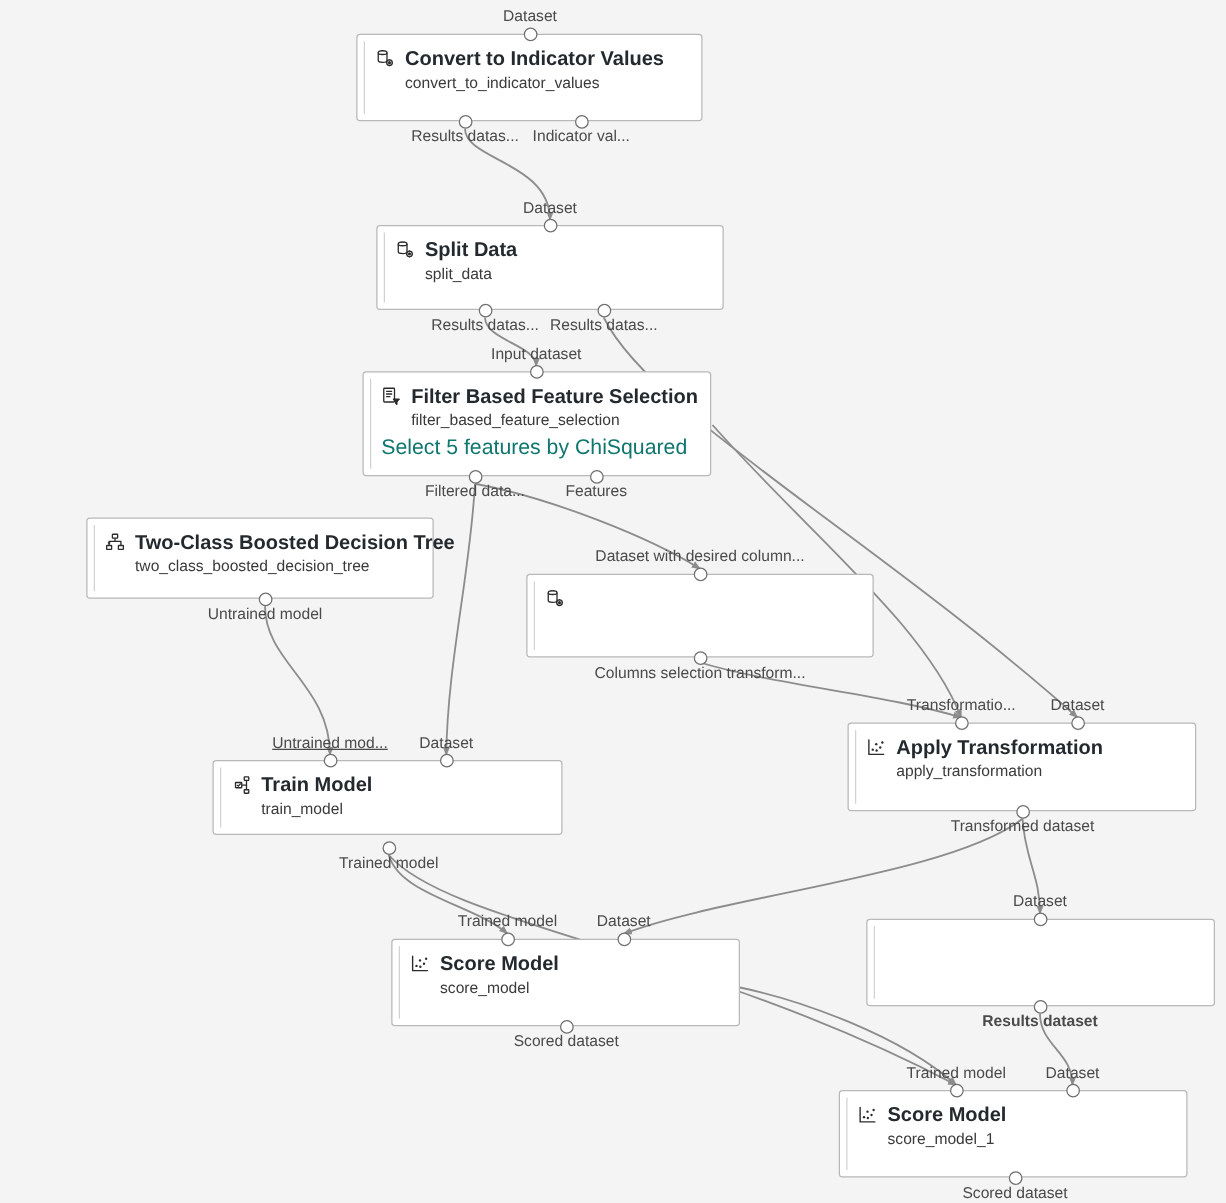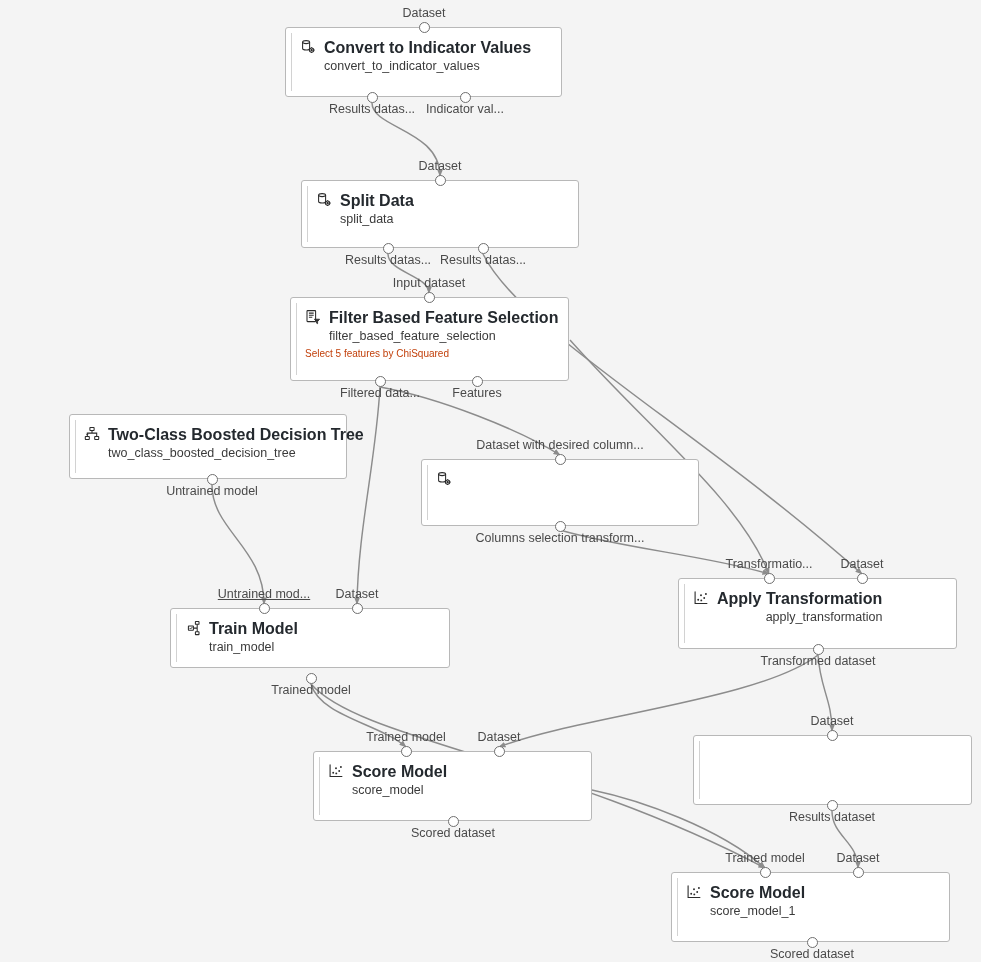--- a/index.html
+++ b/index.html
@@ -67,22 +67,22 @@
   }
   .node-sub {
     font-size: 12.5px;
     font-weight: normal;
     color: #3a3a3a;
     white-space: nowrap;
   }
   .node-desc {
     position: absolute;
     left: 14px;
-    font-size: 10px;
-    color: #c2410c;
+    font-size: 17px;
+    color: #0f766e;
     white-space: nowrap;
   }
   .port {
     position: absolute;
     width: 11px;
     height: 11px;
     margin-left: -5.5px;
     margin-top: -5.5px;
     border-radius: 50%;
     background: #ffffff;
@@ -239,21 +239,21 @@
                 <path d="M11.6 8.3 v0.8 M11.6 13.1 v0.8 M8.8 11.1 h0.9 M13.5 11.1 h0.9"></path>
               </svg>
             </span>
           </div>
         </div>
       </div>
       <div class="port" style="left: 560px; top: 459px;"></div>
       <div class="port-label" style="left: 560px; top: 438px;">Dataset with desired column...</div>
       <div class="port" style="left: 560px; top: 526px;"></div>
       <div class="port-label" style="left: 560px; top: 531px;">Columns selection transform...</div>
-      <div class="node" style="left: 678px; top: 578px; width: 279px; height: 71px; text-align: right;">
+      <div class="node" style="left: 678px; top: 578px; width: 279px; height: 71px;">
         <div class="node-accent"></div>
         <div class="node-body">
           <div class="node-head">
             <span class="node-icon">
               <svg viewBox="0 0 16 16" width="16" height="16" fill="none" stroke="#2b2b2b" stroke-width="1.1">
                 <path d="M2.1 1.9 v11.6 h11.8" stroke-linecap="round"></path>
                 <g fill="#2b2b2b" stroke="none">
                   <circle cx="5.2" cy="9.7" r="0.95"></circle>
                   <circle cx="8.0" cy="5.3" r="0.95"></circle>
                   <circle cx="11.2" cy="8.0" r="0.95"></circle>
@@ -329,21 +329,21 @@
       <div class="port" style="left: 499px; top: 751px;"></div>
       <div class="port-label" style="left: 499px; top: 730px;">Dataset</div>
       <div class="port" style="left: 453px; top: 821px;"></div>
       <div class="port-label" style="left: 453px; top: 826px;">Scored dataset</div>
       <div class="node" style="left: 693px; top: 735px; width: 279px; height: 70px;">
         <div class="node-accent"></div>
       </div>
       <div class="port" style="left: 832px; top: 735px;"></div>
       <div class="port-label" style="left: 832px; top: 714px;">Dataset</div>
       <div class="port" style="left: 832px; top: 805px;"></div>
-      <div class="port-label" style="left: 832px; top: 810px;">Results dataset</div>
+      <div class="port-label" style="left: 832px; top: 810px; font-weight: bold;">Results dataset</div>
       <div class="node" style="left: 671px; top: 872px; width: 279px; height: 70px;">
         <div class="node-accent"></div>
         <div class="node-body">
           <div class="node-head">
             <span class="node-icon">
               <svg viewBox="0 0 16 16" width="16" height="16" fill="none" stroke="#2b2b2b" stroke-width="1.1">
                 <path d="M2.1 1.9 v11.6 h11.8" stroke-linecap="round"></path>
                 <g fill="#2b2b2b" stroke="none">
                   <circle cx="5.2" cy="9.7" r="0.95"></circle>
                   <circle cx="8.0" cy="5.3" r="0.95"></circle>

